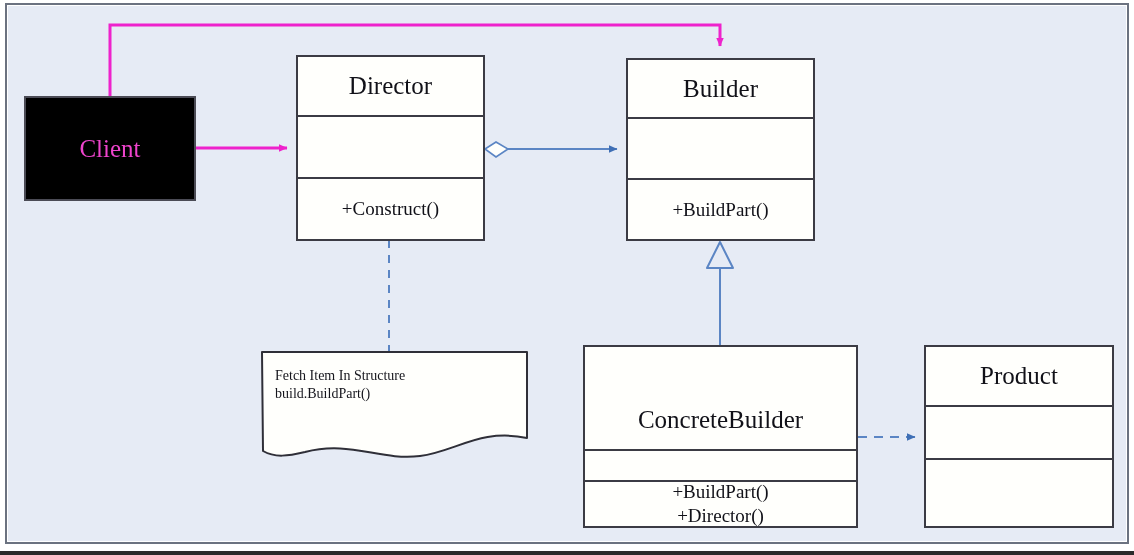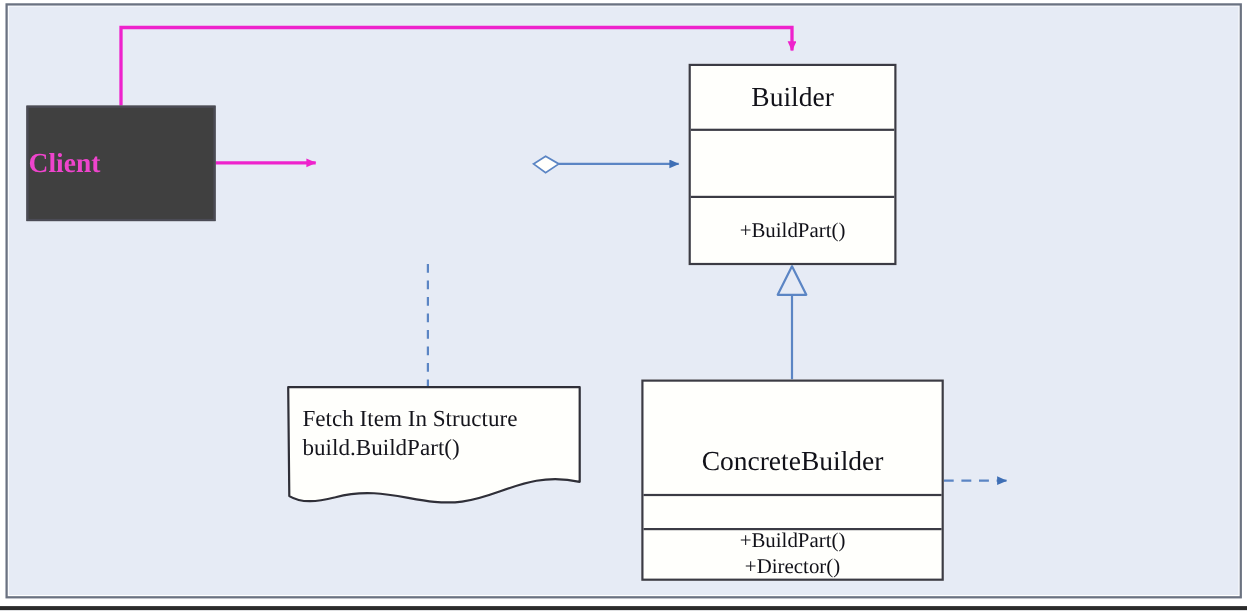--- a/index.html
+++ b/index.html
@@ -68,26 +68,26 @@
   .uml-member {
     font-size: 19px;
     color: #111118;
     line-height: 1.25;
     white-space: nowrap;
   }
 
   
   .plain-box {
     position: absolute;
-    background: #404040;
+    background: #000000;
     border: 2px solid #4b4b55;
     box-sizing: border-box;
     display: flex;
     align-items: center;
-    font-weight: bold;
+    justify-content: center;
   }
   .client-label {
     font-size: 25px;
     color: #ee44cc;
     line-height: 1.1;
     white-space: nowrap;
   }
 
   
   #note-box {
@@ -95,21 +95,21 @@
     left: 261px;
     top: 351px;
     width: 268px;
     height: 104px;
   }
   #note-text {
     position: absolute;
     left: 14px;
     top: 16px;
     width: 244px;
-    font-size: 21px;
+    font-size: 14px;
     color: #15151c;
     line-height: 1.3;
     white-space: pre-line;
   }
 
   .svg-layer {
     position: absolute;
     left: 0;
     top: 0;
     width: 1134px;
@@ -172,20 +172,29 @@
                C 480,428 455,452 420,456
                C 380,461 350,440 305,452
                C 288,456 275,458 263,451 Z" fill="#fffffc" stroke="#2f2f38" stroke-width="2" stroke-linejoin="round"></path>
     </g>
   </svg>
 
   <div class="plain-box" id="client-box" style="left:24px; top:96px; width:172px; height:105px;">
     <span class="client-label">Client</span>
   </div>
 
+  <div class="uml-box" id="director-box" style="left:296px; top:55px; width:189px; height:186px;">
+    <div class="uml-compartment" style="height:58px;">
+      <span class="uml-name">Director</span>
+    </div>
+    <div class="uml-compartment" style="height:62px;"></div>
+    <div class="uml-compartment" style="flex:1;">
+      <span class="uml-member">+Construct()</span>
+    </div>
+  </div>
 
   <div class="uml-box" id="builder-box" style="left:626px; top:58px; width:189px; height:183px;">
     <div class="uml-compartment" style="height:57px;">
       <span class="uml-name">Builder</span>
     </div>
     <div class="uml-compartment" style="height:61px;"></div>
     <div class="uml-compartment" style="flex:1;">
       <span class="uml-member">+BuildPart()</span>
     </div>
   </div>
@@ -194,20 +203,27 @@
     <div class="uml-compartment" style="height:58px;margin-top:44px;">
       <span class="uml-name">ConcreteBuilder</span>
     </div>
     <div class="uml-compartment" style="height:31px;"></div>
     <div class="uml-compartment" style="flex:1;">
       <span class="uml-member">+BuildPart()</span>
       <span class="uml-member">+Director()</span>
     </div>
   </div>
 
+  <div class="uml-box" id="product-box" style="left:924px; top:345px; width:190px; height:183px;">
+    <div class="uml-compartment" style="height:58px;">
+      <span class="uml-name">Product</span>
+    </div>
+    <div class="uml-compartment" style="height:53px;"></div>
+    <div class="uml-compartment" style="flex:1;"></div>
+  </div>
 
   <div id="note-box">
     <div id="note-text">Fetch Item In Structure
 build.BuildPart()</div>
   </div>
 
   <div id="bottom-rule"></div>
 
 </div>
 

